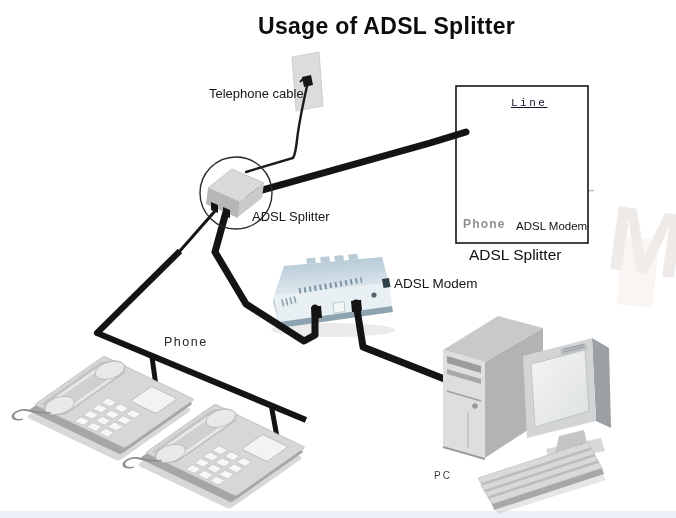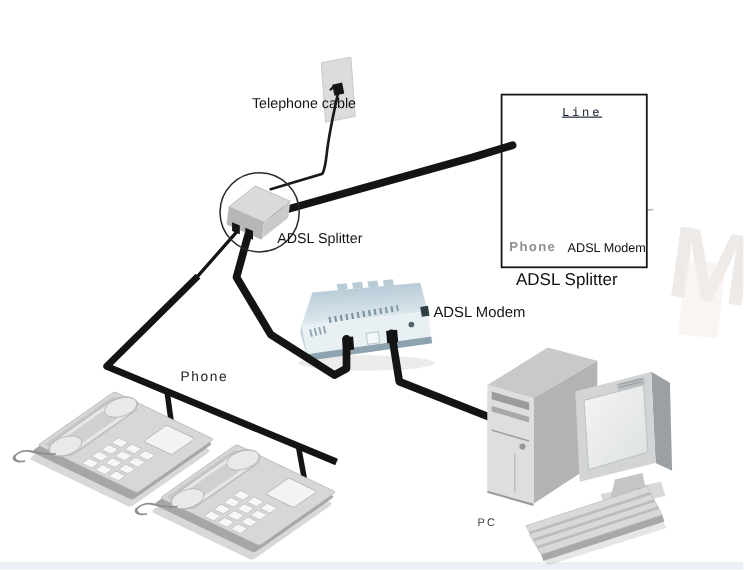--- a/index.html
+++ b/index.html
@@ -1,21 +1,21 @@
 <!DOCTYPE html>
 <html><head>
 <meta charset="utf-8">
 <style>
   html,body{margin:0;padding:0;background:#fff;}
   .stage{position:relative;width:676px;height:518px;background:#ffffff;overflow:hidden;
          font-family:"Liberation Sans",sans-serif;}
   .stage svg{position:absolute;left:0;top:0;z-index:1;}
   .lbl{position:absolute;z-index:3;color:#151515;white-space:nowrap;line-height:1.1;}
   .title{left:258px;top:14px;font-size:23px;font-weight:bold;letter-spacing:.3px;color:#0d0d0d;}
-  .lbl-telcable{left:209px;top:87px;font-size:13px;margin-left:20px;}
+  .lbl-telcable{left:209px;top:87px;font-size:13px;}
   .lbl-splitter{left:252px;top:210px;font-size:13px;}
   .lbl-modem{left:394px;top:277px;font-size:13.5px;}
   .lbl-phone{left:164px;top:336px;font-size:12.5px;letter-spacing:1.5px;color:#262626;}
   .lbl-pc{left:434px;top:470px;font-size:10px;letter-spacing:2px;color:#3c3c3c;}
   .port-line{left:511px;top:97px;font-size:11px;letter-spacing:2.5px;
              font-family:"Liberation Mono","DejaVu Sans Mono",monospace;color:#0f172a;text-decoration:underline;}
   .port-phone{left:463px;top:218px;font-size:12px;font-weight:bold;color:#8f8f8f;letter-spacing:1.2px;}
   .port-modem{left:516px;top:220px;font-size:11.5px;color:#111;}
   .box-caption{left:469px;top:246px;font-size:15.5px;color:#0f0f0f;}
 </style>
@@ -146,20 +146,21 @@
     <path d="M 208,188 L 232,169 L 264,183 L 240,202 Z" fill="#dadada" stroke="#9d9d9d" stroke-width="0.5"></path>
     <path d="M 208,188 L 240,202 L 238,218 L 206,204 Z" fill="#b6b6b6"></path>
     <path d="M 240,202 L 264,183 L 262,198 L 238,217 Z" fill="#cacaca"></path>
     <path d="M 211,202 L 218,205 L 218,213 L 211,210 Z" fill="#141414"></path>
     <path d="M 223,207 L 230,210 L 230,218 L 223,215 Z" fill="#141414"></path>
   </g>
 
   <circle cx="236" cy="193" r="36" fill="none" stroke="#2b2b2b" stroke-width="1.4"></circle>
 </svg>
 
+<div class="lbl title">Usage of ADSL Splitter</div>
 <div class="lbl lbl-telcable">Telephone cable</div>
 <div class="lbl lbl-splitter">ADSL Splitter</div>
 <div class="lbl lbl-modem">ADSL Modem</div>
 <div class="lbl lbl-phone">Phone</div>
 <div class="lbl lbl-pc">PC</div>
 
 <div class="lbl port-line">Line</div>
 <div class="lbl port-phone">Phone</div>
 <div class="lbl port-modem">ADSL Modem</div>
 <div class="lbl box-caption">ADSL Splitter</div>

